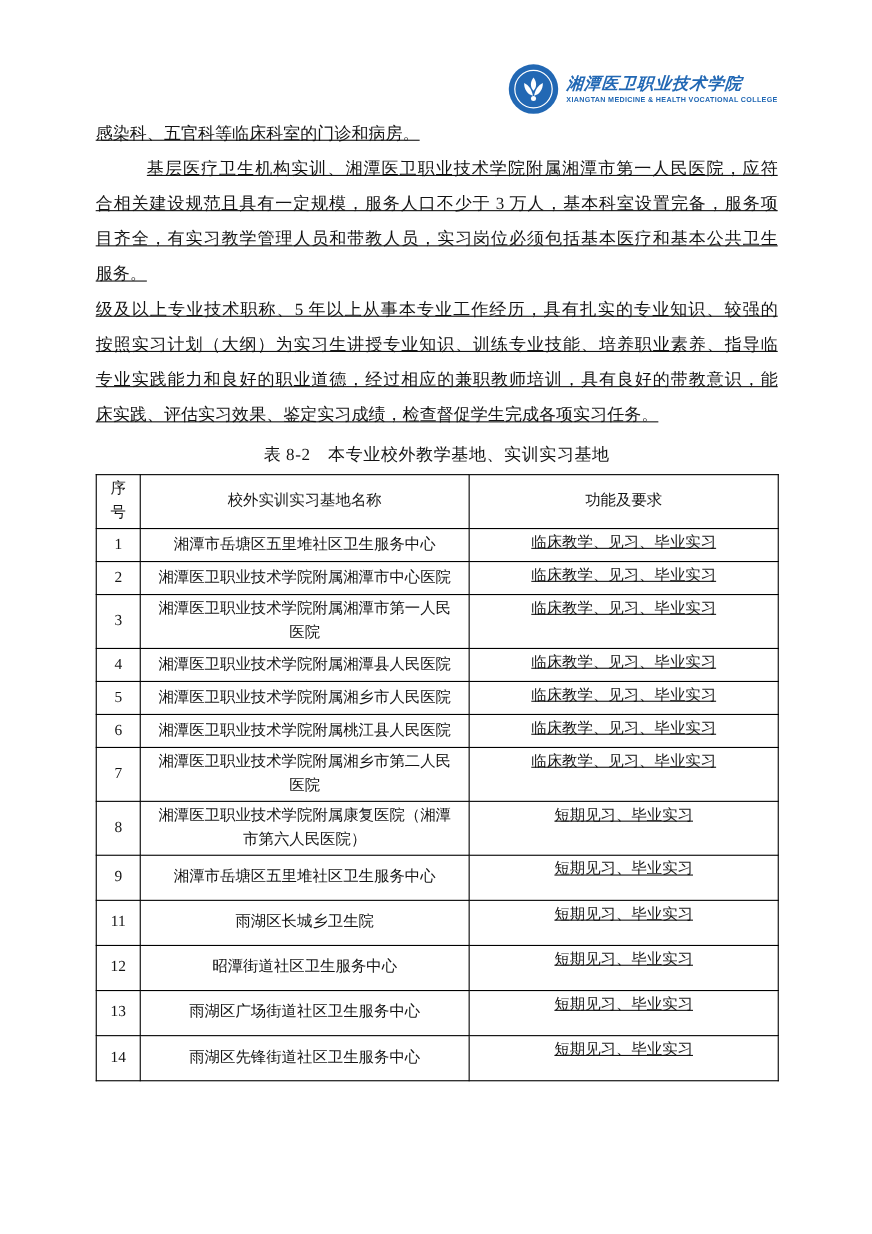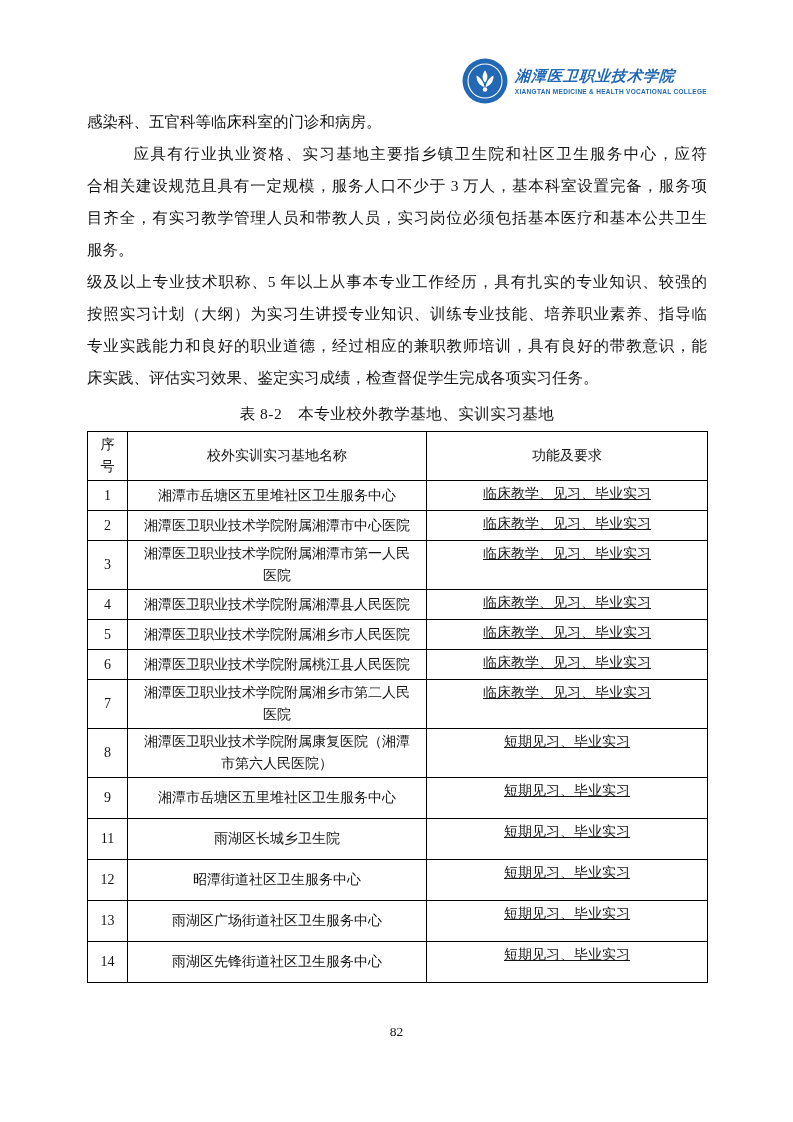--- a/index.html
+++ b/index.html
@@ -47,20 +47,21 @@
     top: 106px;
     left: 87px;
     width: 620px;
   }
   .para-line {
     font-size: 15.5px;
     line-height: 32px;
     text-align: justify;
     text-align-last: justify;
     white-space: normal;
+    text-decoration: underline;
   }
   .para-line.last { text-align-last: left; }
   .para-line.first-indent { text-indent: 3em; }
   
   .table-title {
     margin-top: 8px;
     margin-bottom: 5px;
     text-align: center;
     font-size: 15.5px;
     line-height: 24px;
@@ -114,21 +115,21 @@
     </svg>
     <div class="logo-text">
       <div class="logo-zh" style="color: rgb(34, 104, 180);">湘潭医卫职业技术学院</div>
       <div class="logo-en" style="color: rgb(34, 104, 180);">XIANGTAN MEDICINE &amp; HEALTH VOCATIONAL COLLEGE</div>
     </div>
   </div>
 
   <div class="content">
     <div id="paragraphs">
         <div class="para-line last">感染科、五官科等临床科室的门诊和病房。</div>
-        <div class="para-line first-indent">应具有行业执业资格、实习基地主要指乡镇卫生院和社区卫生服务中心，应符</div>
+        <div class="para-line first-indent">基层医疗卫生机构实训、湘潭医卫职业技术学院附属湘潭市第一人民医院，应符</div>
         <div class="para-line">合相关建设规范且具有一定规模，服务人口不少于 3 万人，基本科室设置完备，服务项</div>
         <div class="para-line">目齐全，有实习教学管理人员和带教人员，实习岗位必须包括基本医疗和基本公共卫生</div>
         <div class="para-line last">服务。</div>
         <div class="para-line">级及以上专业技术职称、5 年以上从事本专业工作经历，具有扎实的专业知识、较强的</div>
         <div class="para-line">按照实习计划（大纲）为实习生讲授专业知识、训练专业技能、培养职业素养、指导临</div>
         <div class="para-line">专业实践能力和良好的职业道德，经过相应的兼职教师培训，具有良好的带教意识，能</div>
         <div class="para-line last">床实践、评估实习效果、鉴定实习成绩，检查督促学生完成各项实习任务。</div>
       </div>
 
     <div class="table-title">表 8-2　本专业校外教学基地、实训实习基地</div>
@@ -209,14 +210,13 @@
           </tr>
           <tr>
             <td class="cell-no">14</td>
             <td class="cell-name">雨湖区先锋街道社区卫生服务中心</td>
             <td class="cell-func">短期见习、毕业实习</td>
           </tr>
         </tbody>
     </table>
   </div>
 
-  <div class="page-number">82</div>
 </div>
 
 </body></html>

